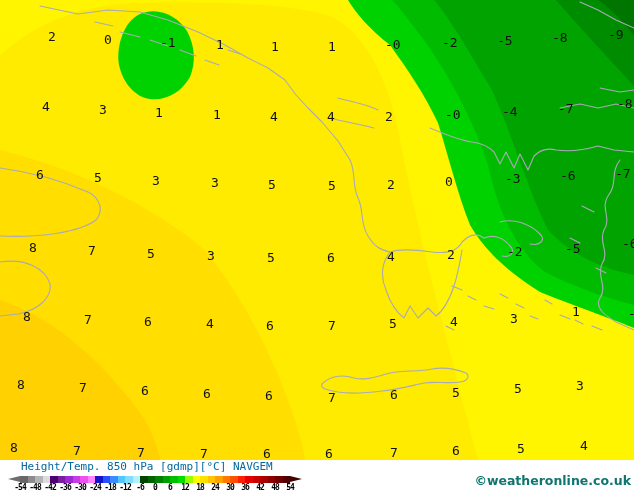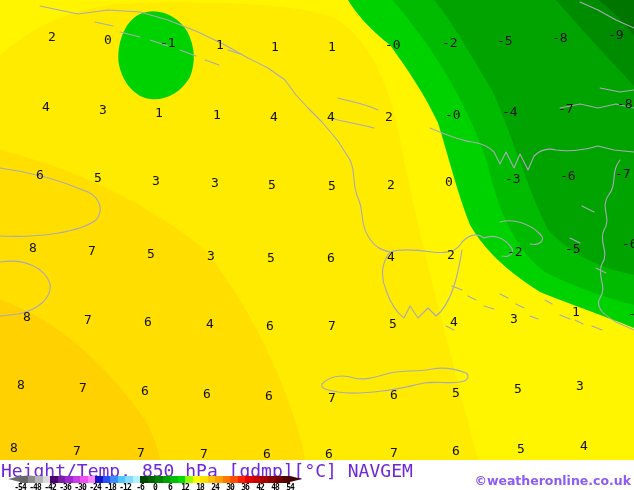--- a/index.html
+++ b/index.html
@@ -1,23 +1,23 @@
 <!DOCTYPE html>
 <html><head>
 <meta charset="utf-8">
 <style>
   html,body{margin:0;padding:0;background:#fff;}
   #frame{position:relative;width:634px;height:490px;overflow:hidden;background:#fff;
          font-family:"DejaVu Sans Mono","Liberation Mono",monospace;}
   #mapwrap{position:absolute;left:0;top:0;width:634px;height:460px;}
   svg text.tlabel{font-family:"DejaVu Sans Mono","Liberation Mono",monospace;font-size:13px;fill:#111;}
   #bottombar{position:absolute;left:0;top:460px;width:634px;height:30px;background:#ffffff;}
-  #prodtitle{position:absolute;left:1px;top:0px;font-size:18px;color:#6d28d9;white-space:pre;letter-spacing:0px;}
+  #prodtitle{position:absolute;left:1px;top:0px;font-size:11px;color:#0369a1;white-space:pre;letter-spacing:0px;padding-left:20px;}
   #datetext{position:absolute;right:3px;top:0px;font-size:13.5px;color:#000;white-space:pre;}
-  #copyright{position:absolute;right:3px;top:13px;font-size:12.5px;color:#8b5cf6;
+  #copyright{position:absolute;right:3px;top:13px;font-size:12.5px;color:#0f766e;
              font-family:"DejaVu Sans","Liberation Sans",sans-serif;font-weight:bold;}
   #scalebar{position:absolute;left:20px;top:16px;height:7px;display:flex;}
   #scalebar .cell{width:7.5px;height:7px;}
   #arrowL{position:absolute;left:8px;top:16px;width:0;height:0;
           border-top:3.5px solid transparent;border-bottom:3.5px solid transparent;border-right:12px solid #6e6e6e;}
   #arrowR{position:absolute;left:290px;top:16px;width:0;height:0;
           border-top:3.5px solid transparent;border-bottom:3.5px solid transparent;border-left:12px solid #460000;}
   #ticks{position:absolute;left:0;top:23px;height:7px;}
   #ticks span{position:absolute;transform:translateX(-50%);font-size:8px;font-weight:bold;color:#000;
               font-family:"DejaVu Sans Mono","Liberation Mono",monospace;letter-spacing:-1px;}

